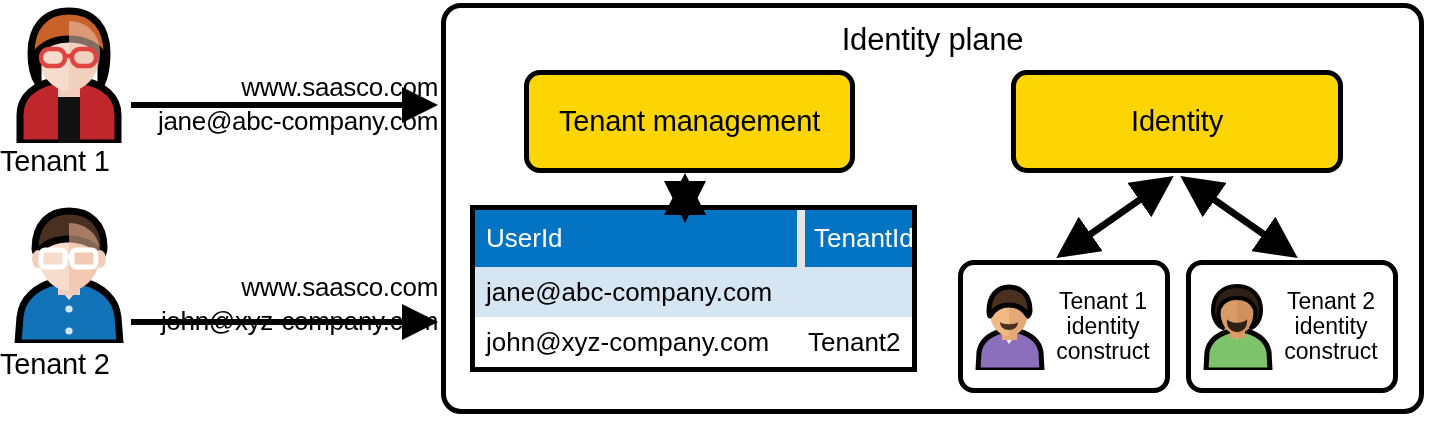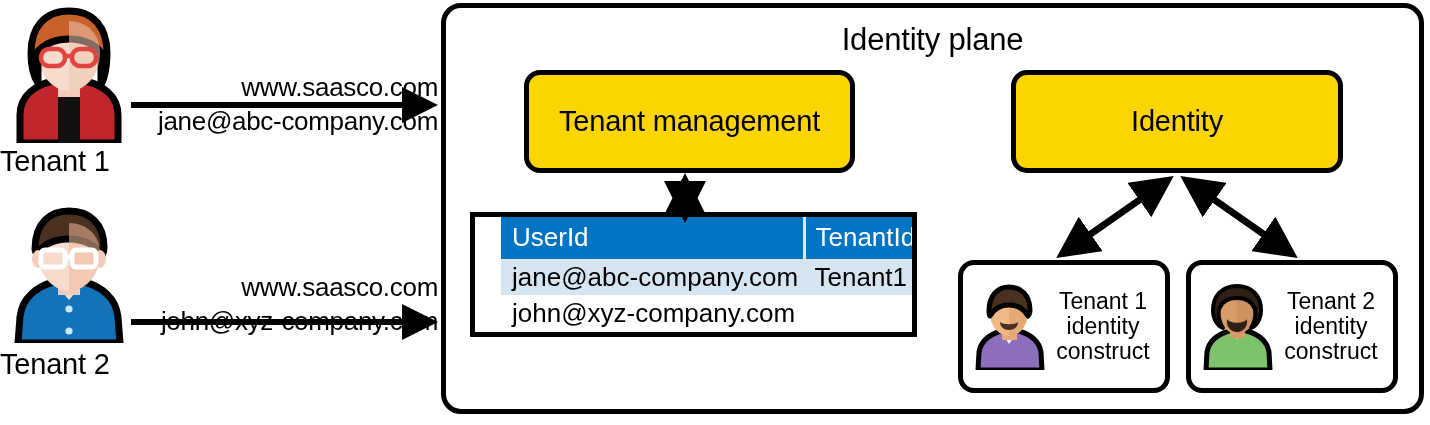--- a/index.html
+++ b/index.html
@@ -67,29 +67,28 @@
   #identity-box {
     left: 1011px;
     top: 70px;
     width: 332px;
     height: 103px;
   }
 
   
   #tenant-table {
     left: 470px;
-    top: 212px;
+    top: 205px;
     width: 447px;
-    height: 125px;
+    height: 167px;
     border: 5px solid #000000;
     box-sizing: border-box;
     background: #ffffff;
     display: flex;
     flex-direction: column;
-    padding-left: 26px;
   }
   .trow { display: flex; width: 100%; }
   .trow.header {
     background: #0373C3;
     color: #ffffff;
     height: 57px;
   }
   .trow.alt { background: #D5E5F1; }
   .trow.plain { background: #ffffff; }
   .trow.body { height: 50px; }
@@ -99,21 +98,21 @@
     box-sizing: border-box;
     padding-left: 11px;
     font-size: 26px;
     white-space: nowrap;
     overflow: hidden;
   }
   .tcell.c0 { width: 322px; }
   .tcell.c1 { width: 115px; }
   .trow.header .tcell { font-size: 26px; }
   .trow.header .tcell.c1 {
-    border-left: 3px solid #e5e5e5;
+    border-left: 8px solid #e5e5e5;
     padding-left: 9px;
   }
 
   
   .construct-box {
     border: 5px solid #000000;
     border-radius: 16px;
     box-sizing: border-box;
     background: #ffffff;
     display: flex;
@@ -266,24 +265,24 @@
     <span>Identity</span>
   </div>
 
   <div class="abs" id="tenant-table">
     <div class="trow header">
       <div class="tcell c0">UserId</div>
       <div class="tcell c1">TenantId</div>
     </div>
     <div class="trow body alt">
       <div class="tcell c0">jane@abc-company.com</div>
-      <div class="tcell c1">Tenant1</div>
     </div>
     <div class="trow body plain">
       <div class="tcell c0">john@xyz-company.com</div>
+      <div class="tcell c1">Tenant2</div>
     </div>
   </div>
 
   <div class="abs construct-box" id="construct-1">
     <span class="construct-avatar">
       <svg viewBox="0 0 72 86" width="72" height="86" aria-hidden="true">
         <path d="M5 86 L6 68 C8 56 18 50 28 47 L46 47 C56 50 66 56 68 68 L69 86 Z" fill="#8B6FBC" stroke="#000" stroke-width="5" stroke-linejoin="round"></path>
         <path d="M28 47 L36 60 L45 47 L40 45 L36 52 L32 45 Z" fill="#FFFFFF"></path>
         <path d="M29 38 L44 38 L44 56 L29 56 Z" fill="#E8A979"></path>
         <ellipse cx="36" cy="29" rx="19" ry="23" fill="#F0B985"></ellipse>

